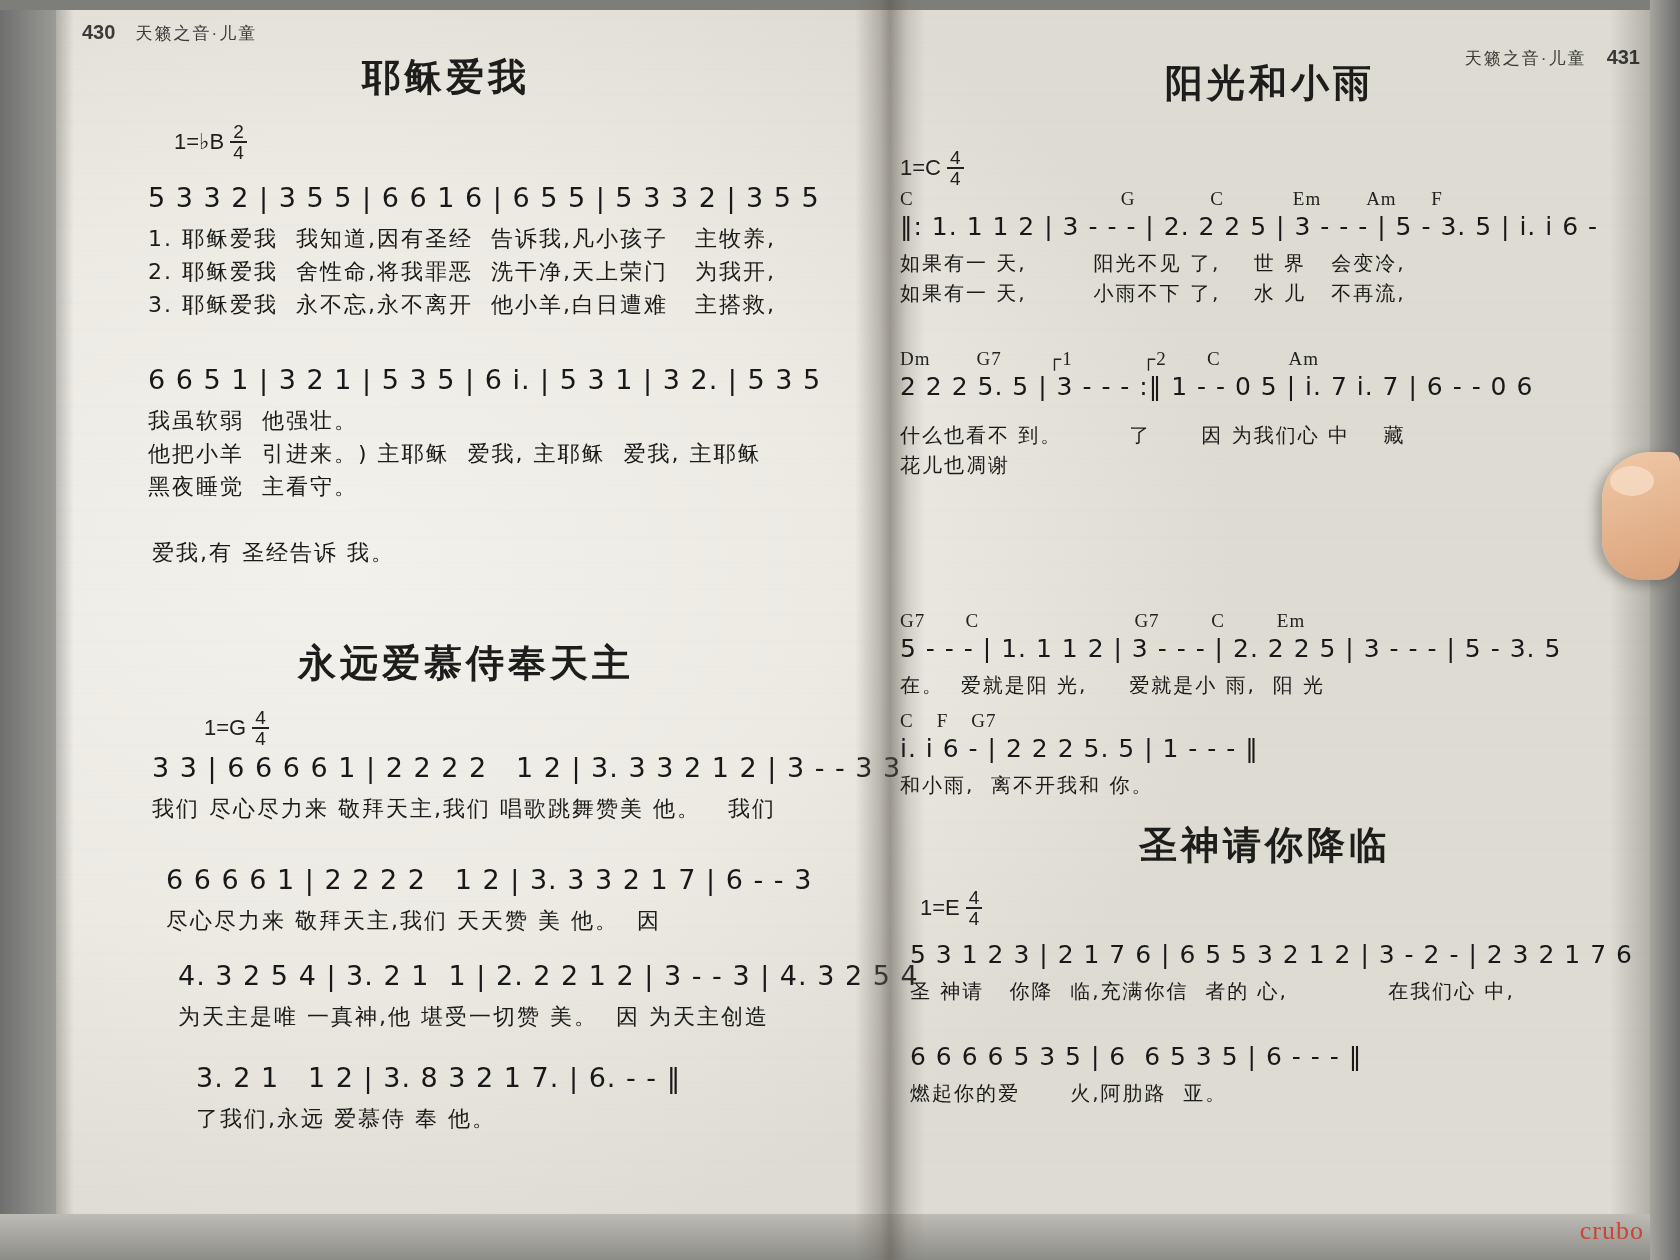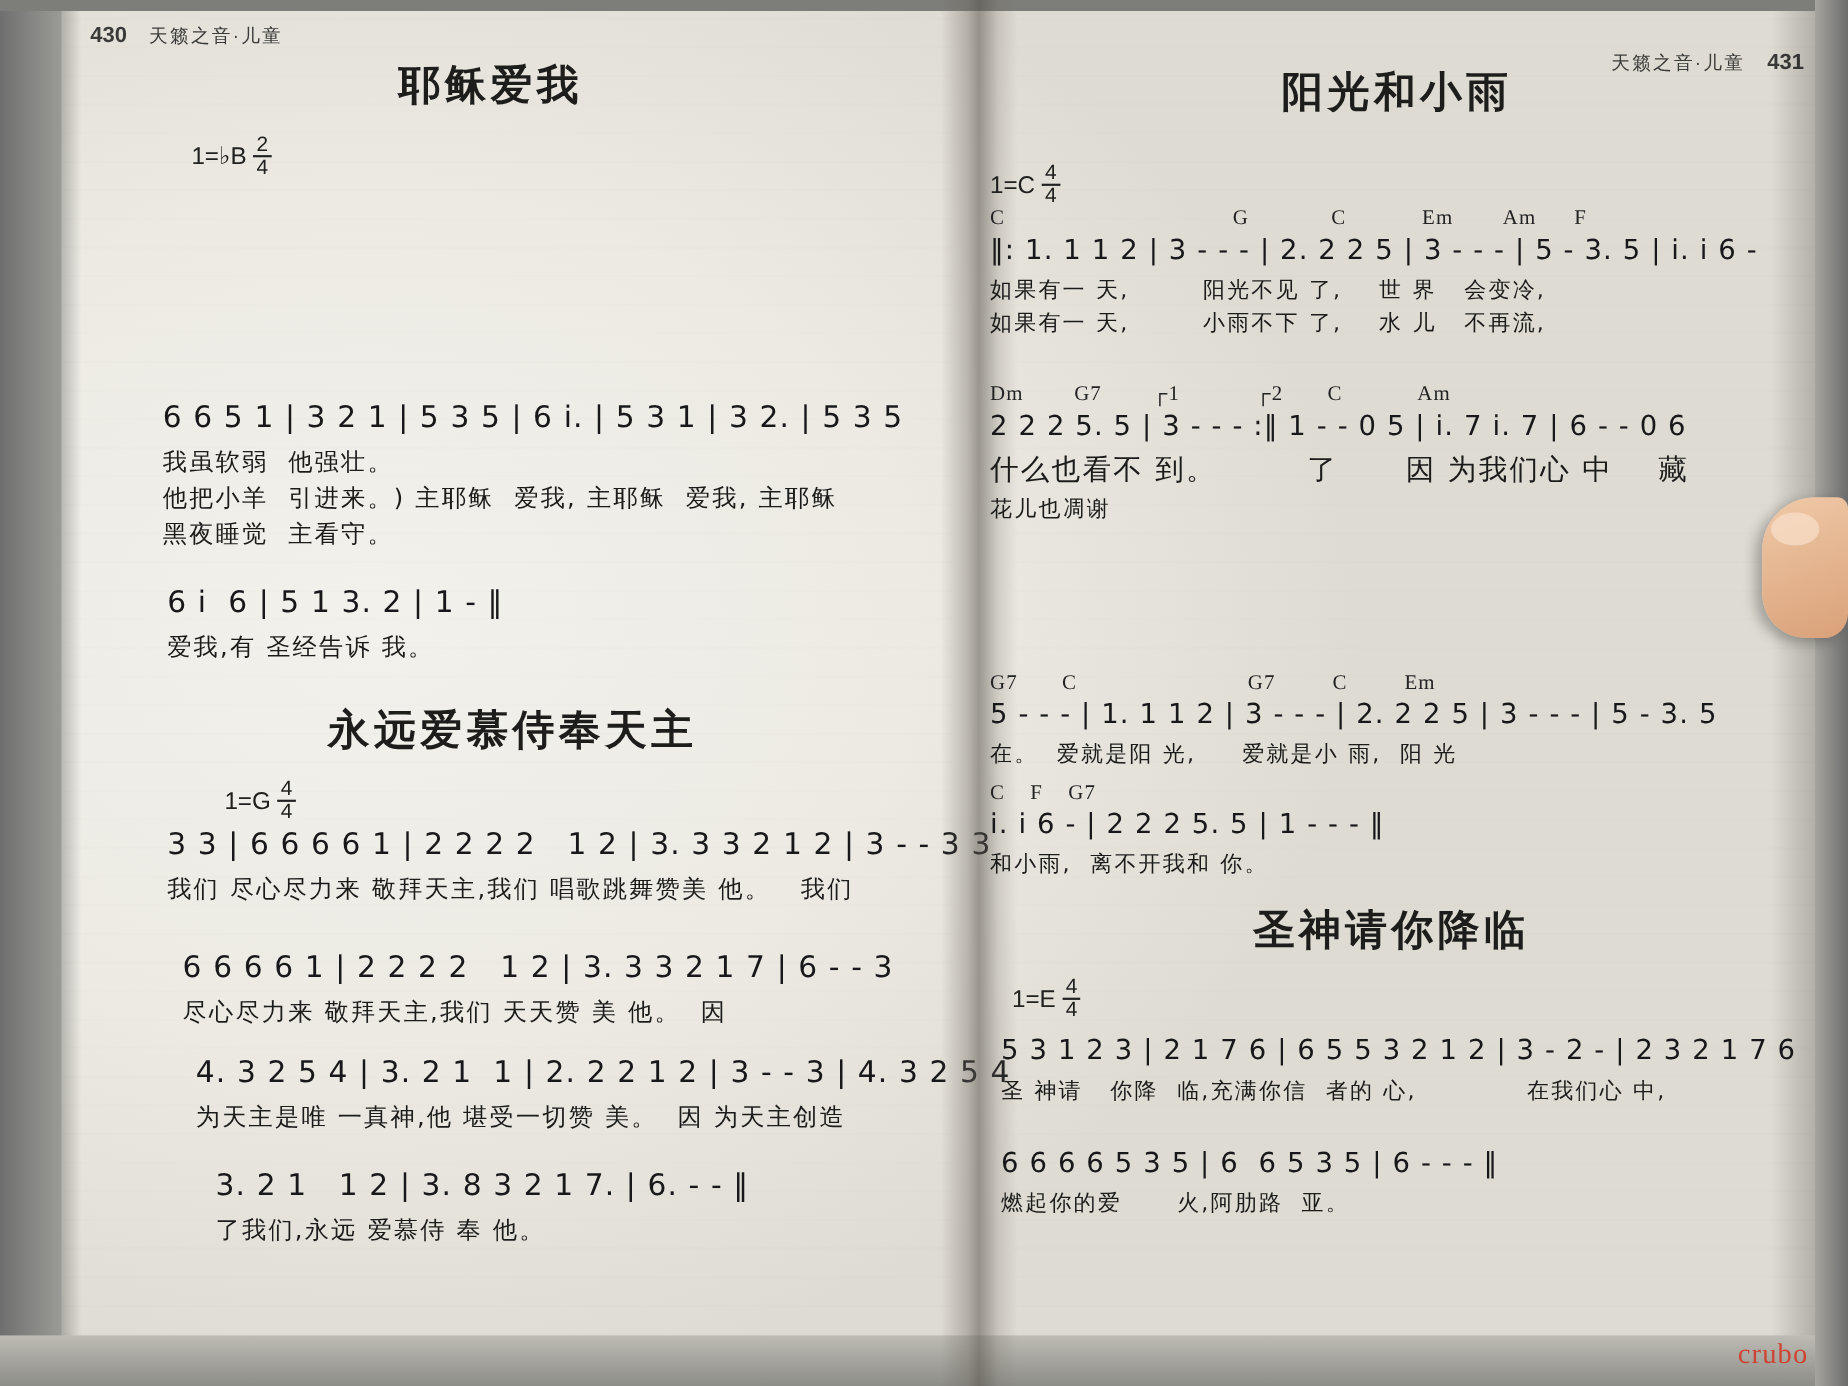--- a/index.html
+++ b/index.html
@@ -87,30 +87,35 @@
     </div>
 
     <div class="blk keysig" style="left:118px;top:112px;">
       <span>1=♭B</span>
       <span class="frac">
         <span class="num">2</span>
         <span class="den">4</span>
       </span>
     </div>
 
+    <div class="blk" style="left:92px;top:170px;width:700px;">
+      <div class="staff notes">5 3 3 2 | 3 5 5 | 6 6 1 6 | 6 5 5 | 5 3 3 2 | 3 5 5</div>
+      <div class="staff lyric" style="margin-top:6px">1. 耶稣爱我  我知道,因有圣经  告诉我,凡小孩子   主牧养,</div>
+      <div class="staff lyric">2. 耶稣爱我  舍性命,将我罪恶  洗干净,天上荣门   为我开,</div>
+      <div class="staff lyric">3. 耶稣爱我  永不忘,永不离开  他小羊,白日遭难   主搭救,</div>
+    </div>
 
     <div class="blk" style="left:92px;top:352px;width:700px;">
       <div class="staff notes">6 6 5 1 | 3 2 1 | 5 3 5 | 6 i. | 5 3 1 | 3 2. | 5 3 5</div>
       <div class="staff lyric" style="margin-top:6px">我虽软弱  他强壮。</div>
       <div class="staff lyric">他把小羊  引进来。) 主耶稣  爱我, 主耶稣  爱我, 主耶稣</div>
       <div class="staff lyric">黑夜睡觉  主看守。</div>
     </div>
 
     <div class="blk" style="left:96px;top:520px;width:700px;">
-      <div class="staff notes">6 i  6 | 5 1 3. 2 | 1 - ‖</div>
       <div class="staff lyric" style="margin-top:6px">爱我,有 圣经告诉 我。</div>
     </div>
 
     <div class="blk" style="left:0;top:628px;width:780px;padding-left:20px;">
       <div class="title">永远爱慕侍奉天主</div>
     </div>
 
     <div class="blk keysig" style="left:148px;top:698px;">
       <span>1=G</span>
       <span class="frac">
@@ -166,21 +171,21 @@
     <div class="blk" style="left:-20px;top:178px;width:690px;">
       <div class="staff chords">C                                    G             C            Em        Am      F</div>
       <div class="staff notes" style="font-size:25px">‖: 1. 1 1 2 | 3 - - - | 2. 2 2 5 | 3 - - - | 5 - 3. 5 | i. i 6 -</div>
       <div class="staff lyric" style="margin-top:4px;font-size:20px">如果有一 天,        阳光不见 了,    世 界   会变冷,</div>
       <div class="staff lyric" style="font-size:20px">如果有一 天,        小雨不下 了,    水 儿   不再流,</div>
     </div>
 
     <div class="blk" style="left:-20px;top:338px;width:690px;">
       <div class="staff chords">Dm        G7        ┌1            ┌2       C            Am</div>
       <div class="staff notes" style="font-size:25px">2 2 2 5. 5 | 3 - - - :‖ 1 - - 0 5 | i. 7 i. 7 | 6 - - 0 6</div>
-      <div class="staff lyric" style="margin-top:4px;font-size:26px">什么也看不 到。        了      因 为我们心 中    藏</div>
+      <div class="staff lyric" style="margin-top:16px;font-size:20px">什么也看不 到。        了      因 为我们心 中    藏</div>
       <div class="staff lyric" style="font-size:20px">花儿也凋谢</div>
     </div>
 
 
     <div class="blk" style="left:-20px;top:600px;width:690px;">
       <div class="staff chords">G7       C                           G7         C         Em</div>
       <div class="staff notes" style="font-size:25px">5 - - - | 1. 1 1 2 | 3 - - - | 2. 2 2 5 | 3 - - - | 5 - 3. 5</div>
       <div class="staff lyric" style="margin-top:4px;font-size:20px">在。  爱就是阳 光,     爱就是小 雨,  阳 光</div>
     </div>
 

